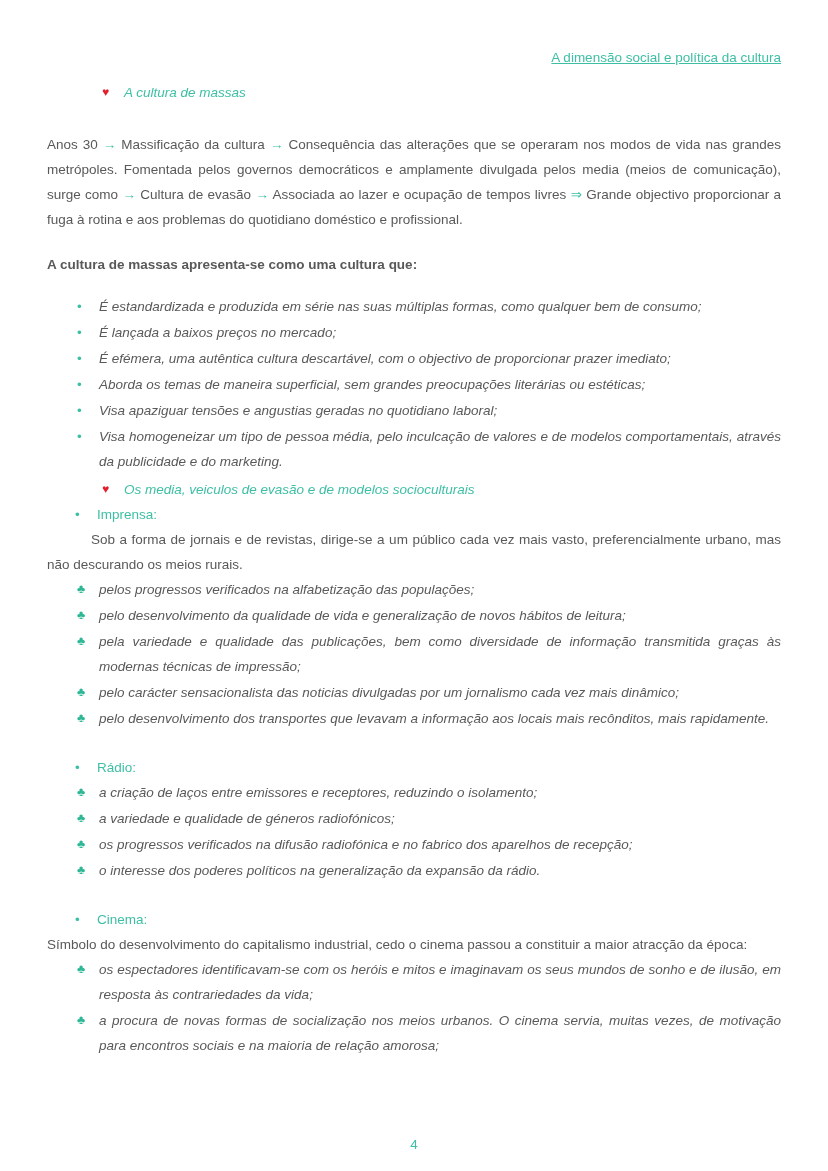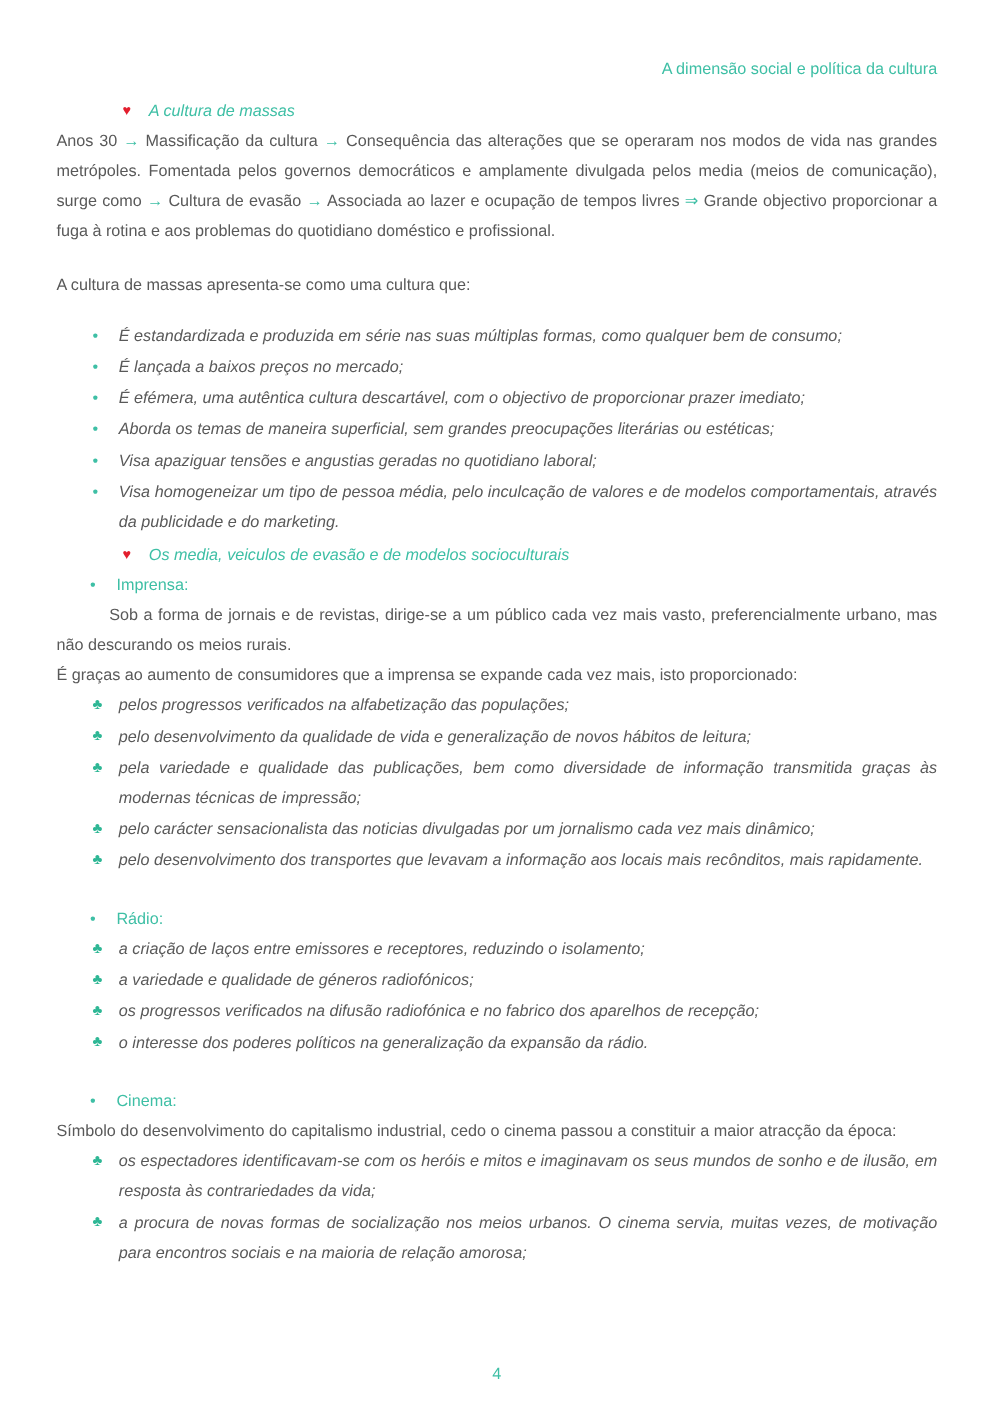--- a/index.html
+++ b/index.html
@@ -19,39 +19,40 @@
     padding:0 47px;
     font-family:"Liberation Sans", sans-serif;
     font-size:13.5px;
     line-height:25px;
     color:var(--body-gray);
   }
   .header-title{
     padding-top:45px;
     text-align:right;
     color:var(--accent-teal);
+    text-decoration:underline;
   }
   .h-row{
     display:flex;
     padding-left:55px;
     margin-top:10px;
   }
   .h-row.second{margin-top:3px;}
   .heart{
     flex:0 0 22px;
     color:var(--heart-red);
     font-size:12px;
   }
   .h-label{color:var(--accent-teal);font-style:italic;}
   .para{
     margin:0;
     text-align:justify;
   }
-  .para.top-gap{}
-  .lead{margin-top:20px;}
+  .para.top-gap{margin-top:27px;}
+  .lead{margin-top:20px;font-weight:bold;}
   .ind{text-indent:44px;}
   .arrow{color:var(--accent-teal);}
   ul.blist{
     list-style:none;
     margin:17px 0 0 0;
     padding:0;
   }
   ul.blist.tight{margin-top:0;}
   ul.blist li{
     display:flex;
@@ -135,21 +136,20 @@
     <span class="h-label">Os media, veiculos de evasão e de modelos socioculturais</span>
   </div>
 
 
   <div class="sub-row">
     <span class="dot">•</span>
     <span class="sub-label">Imprensa:</span>
   </div>
 
   <p class="para ind">Sob a forma de jornais e de revistas, dirige-se a um público cada vez mais vasto, preferencialmente urbano, mas não descurando os meios rurais.</p>
-  <p class="para">É graças ao aumento de consumidores que a imprensa se expande cada vez mais, isto proporcionado:</p>
 
   <ul class="blist tight">
     <li>
         <span class="b club">♣</span>
         <span class="t">pelos progressos verificados na alfabetização das populações;</span>
       </li>
     <li>
         <span class="b club">♣</span>
         <span class="t">pelo desenvolvimento da qualidade de vida e generalização de novos hábitos de leitura;</span>
       </li>

